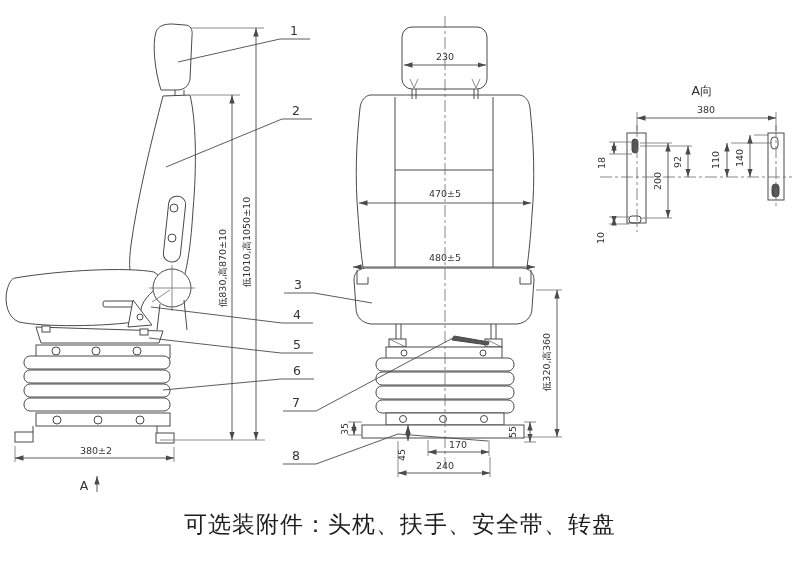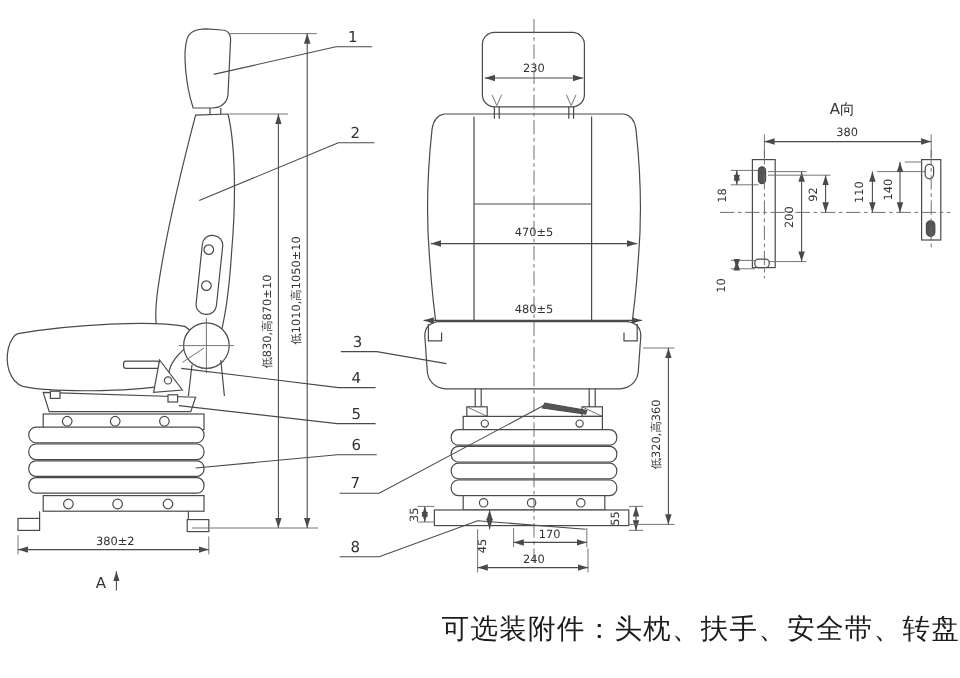--- a/index.html
+++ b/index.html
@@ -9,21 +9,21 @@
   .part{stroke:#4a4a4a;stroke-width:1;fill:#fff;}
   .partnf{stroke:#4a4a4a;stroke-width:1;fill:none;}
   .dark{stroke:#4a4a4a;stroke-width:1;fill:#555;}
   .thin{stroke:#6f6f6f;stroke-width:0.8;fill:none;}
   .dimline{stroke:#4a4a4a;stroke-width:0.9;fill:none;}
   .leader{stroke:#4a4a4a;stroke-width:0.9;fill:none;}
   .center{stroke:#6a6a6a;stroke-width:0.8;fill:none;stroke-dasharray:12 3 3 3;}
   .dim{font-size:9.5px;}
   .callout{font-size:12.5px;}
   .viewtitle{font-size:12.5px;}
-  .caption{position:absolute;left:0;top:509px;width:800px;text-align:right;
+  .caption{position:absolute;left:0;top:509px;width:800px;text-align:center;
            font-size:23px;color:#1c1c1c;letter-spacing:1px;
            font-family:"DejaVu Sans","Liberation Sans",sans-serif;}
 </style>
 </head>
 <body>
 
 <div class="stage">
 <svg width="800" height="505" viewBox="0 0 800 505">
   <defs>
     <marker id="arr" markerWidth="10" markerHeight="8" refX="8.5" refY="3.5" orient="auto-start-reverse" markerUnits="userSpaceOnUse">

